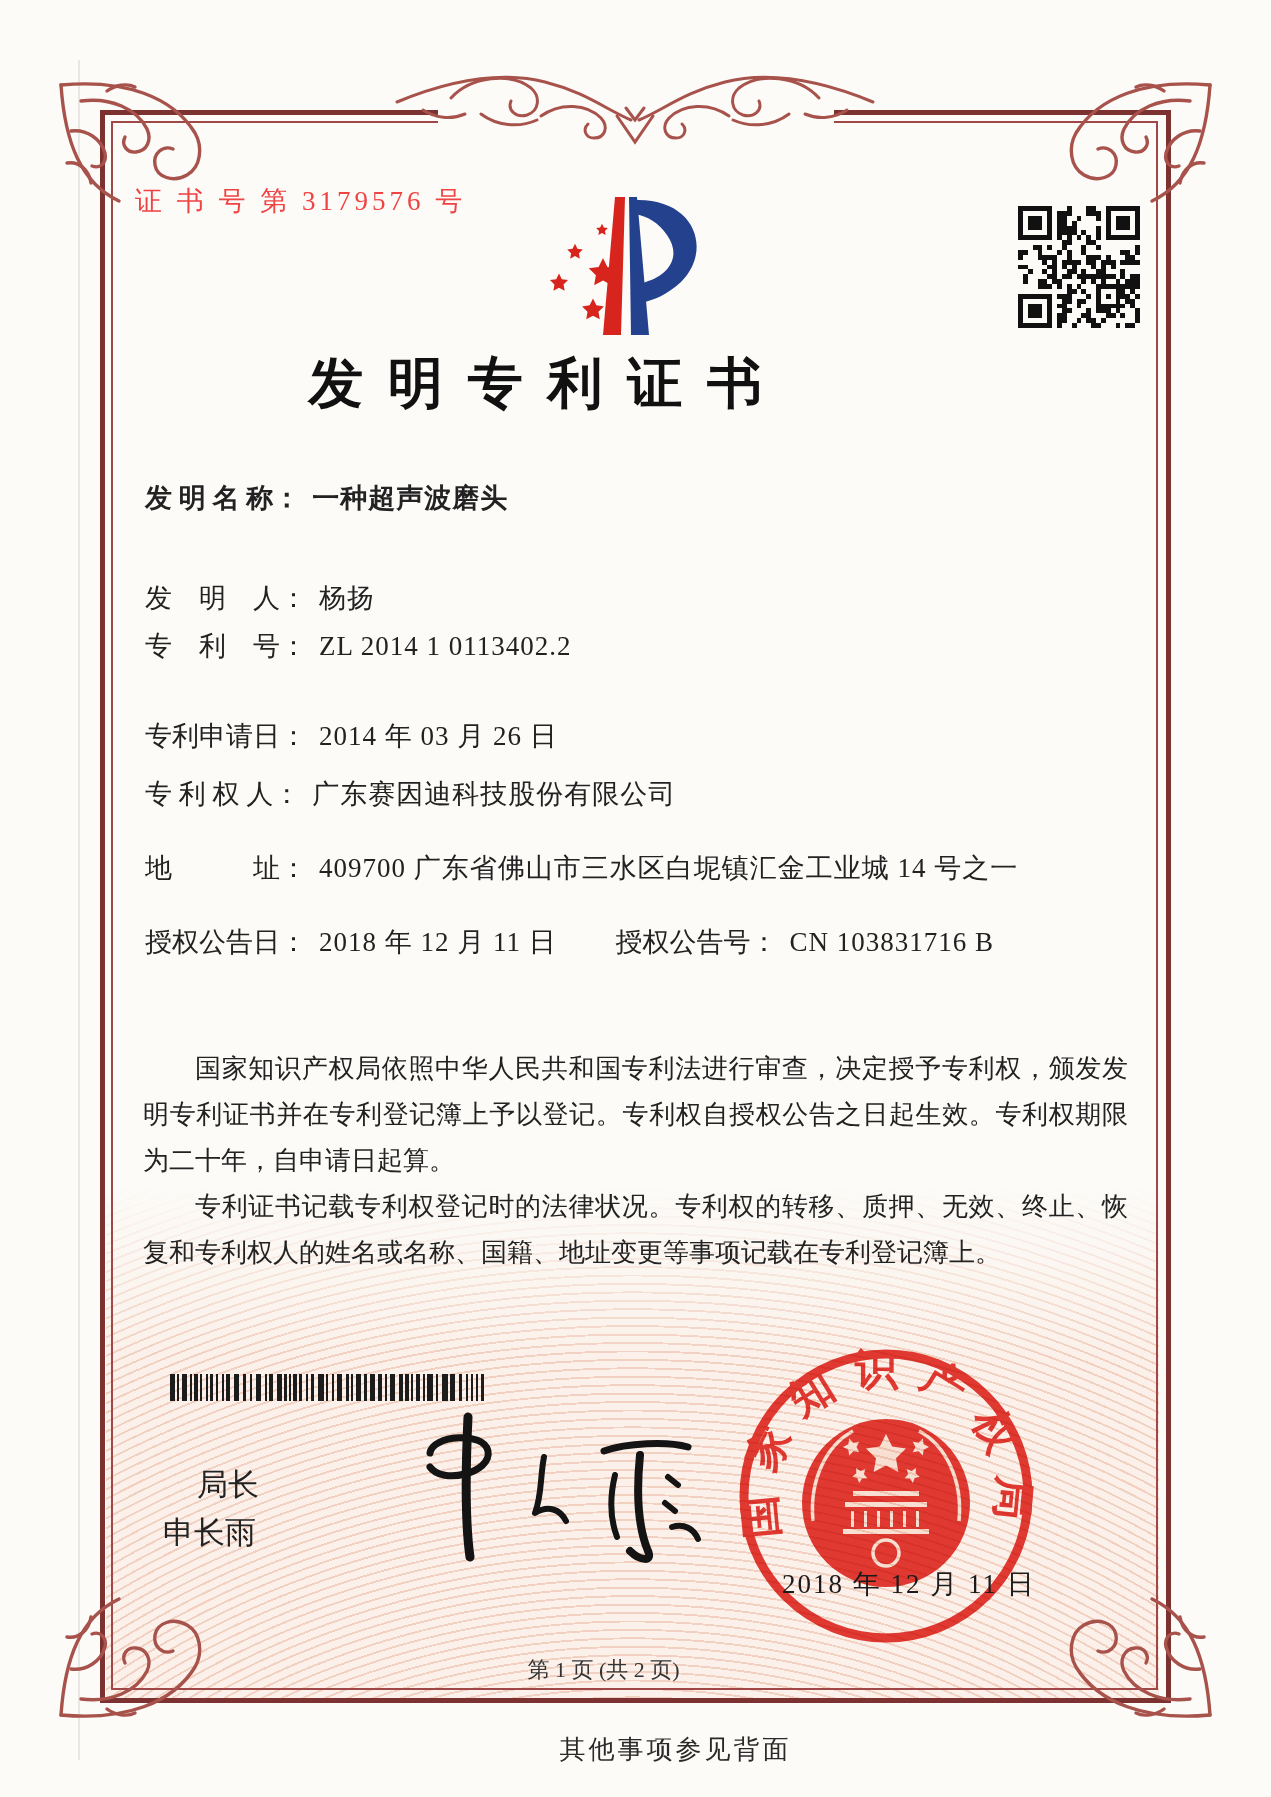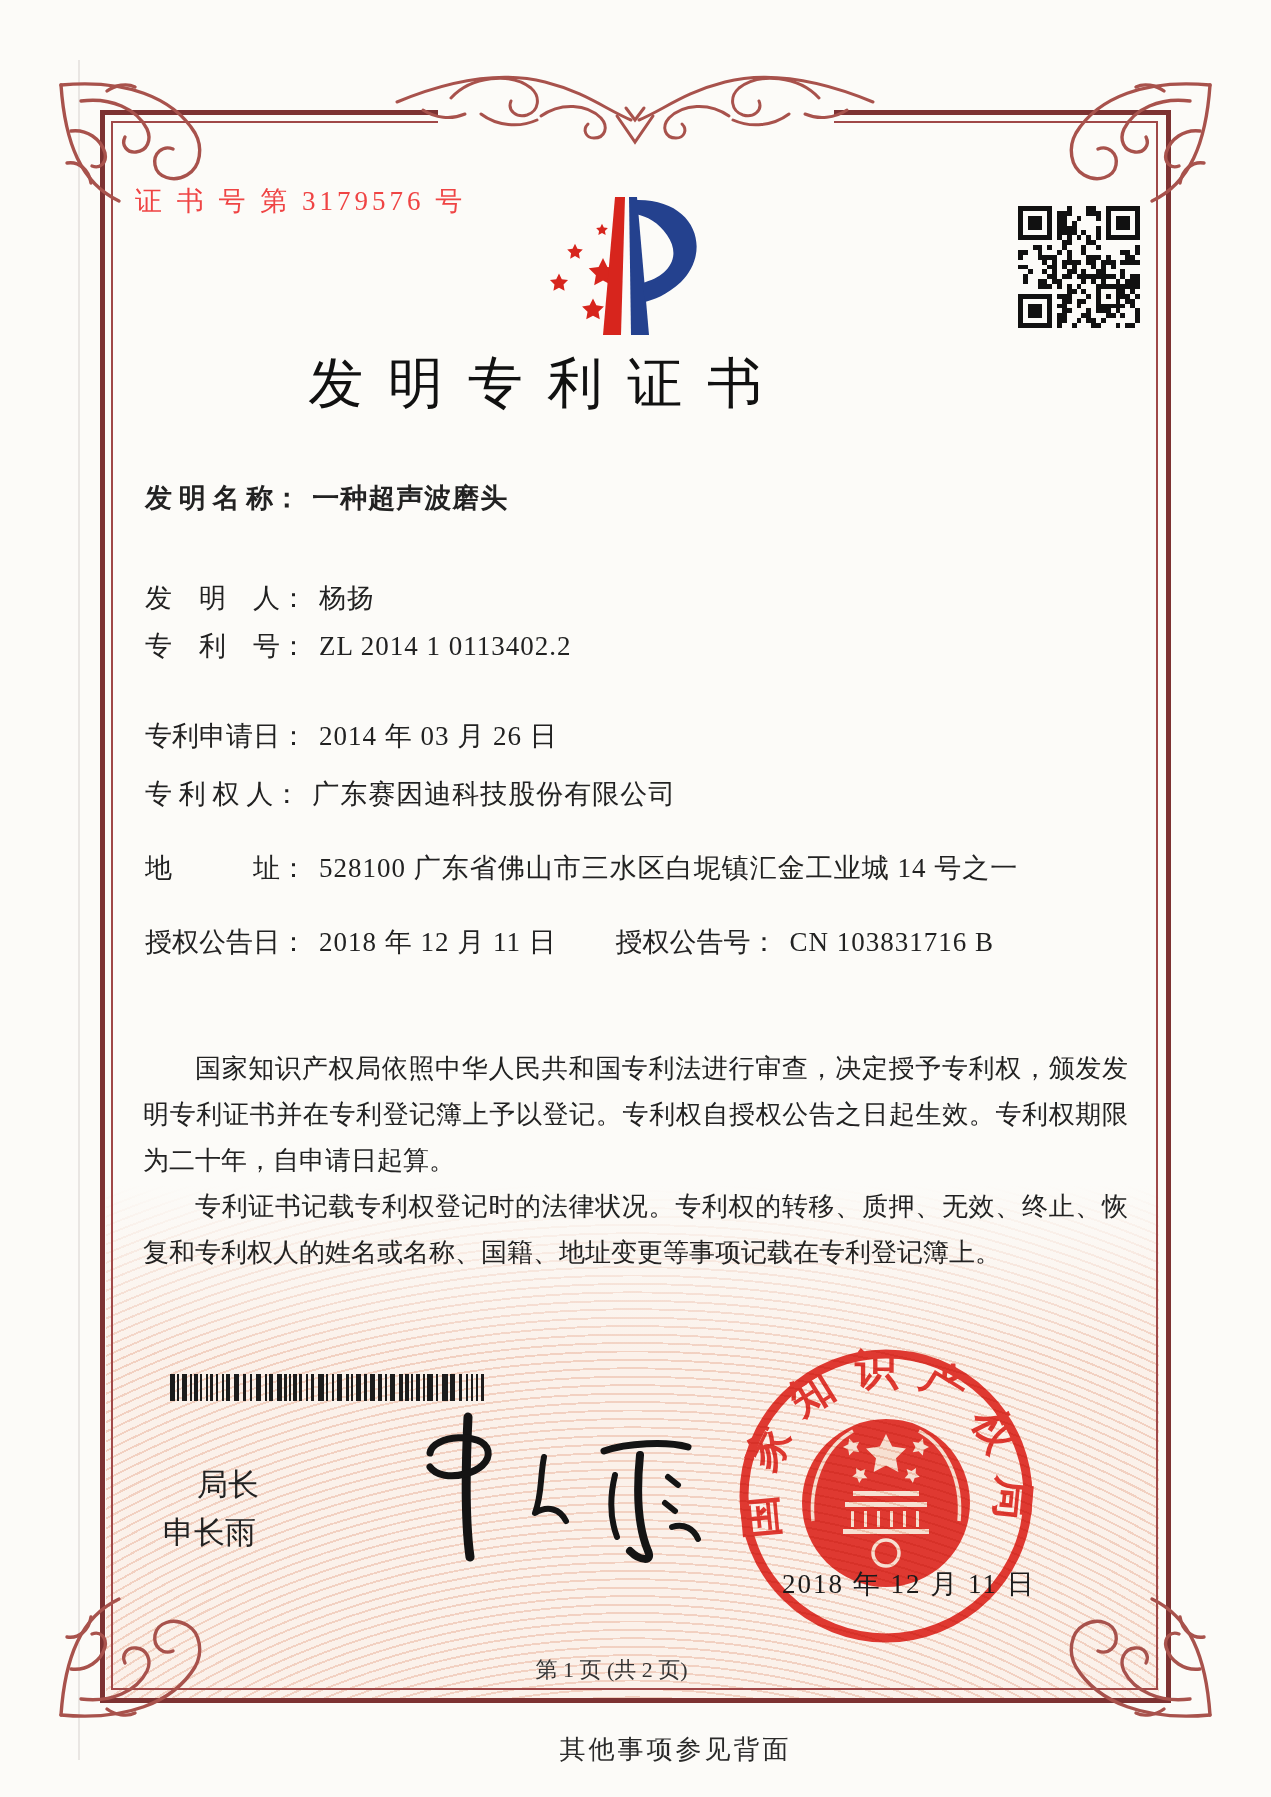--- a/index.html
+++ b/index.html
@@ -19,21 +19,21 @@
   .frame-inner{left:111px;top:121px;width:1043px;height:1565px;border:2px solid #a04848;}
   .orn{color:#a8524c;}
   .orn-patch{left:438px;top:100px;width:396px;height:26px;background:#fcfbf8;}
 
   
   .cert-no{left:135px;top:183px;font-size:27px;letter-spacing:4px;color:#ef4444;}
   .logo{left:545px;top:170px;}
   .qr{left:1018px;top:206px;}
   .title{
     left:125px;top:347px;width:845px;text-align:center;
-    font-size:55px;letter-spacing:.45em;color:#111;font-weight:400;
+    font-size:55px;letter-spacing:.45em;color:#111;font-weight:700;
   }
 
   
   .field{left:145px;font-size:27px;white-space:nowrap;color:#222;}
   .flabel{display:inline-block;min-width:152px;}
   .fvalue{margin-left:12px;letter-spacing:1px;}
   .f0{top:480px;font-weight:bold;} .f1{top:580px;font-family:Liberation Mono, monospace;} .f2{top:628px;}
   .f3{top:718px;} .f4{top:776px;} .f5{top:850px;}
   .f6{top:924px;}
   .grant2{margin-left:52px;}
@@ -58,21 +58,21 @@
     background:linear-gradient(#fcfbf8,rgba(252,251,248,0));
   }
 
   
   .barcode{left:170px;top:1374px;}
   .signer-role{left:163px;top:1464px;font-size:31px;font-family:Liberation Sans, sans-serif;color:#222;margin-left:34px;}
   .signer-name{left:163px;top:1512px;font-size:31px;font-family:"Liberation Sans","DejaVu Sans",sans-serif;color:#222;}
   .signature{left:372px;top:1405px;}
   .seal{left:733px;top:1343px;}
   .seal-date{left:782px;top:1566px;font-size:27px;color:#1b1b1b;letter-spacing:2px;}
-  .page-info{left:76px;top:1655px;width:1071px;text-align:center;font-size:22px;color:#333;}
+  .page-info{left:68px;top:1655px;width:1071px;text-align:center;font-size:22px;color:#333;}
   .footer-note{left:0;top:1732px;width:1271px;text-align:center;font-size:26px;color:#2a2a2a;letter-spacing:3px;padding-left:40px;}
 </style>
 </head>
 <body>
 
 <svg width="0" height="0" style="position:absolute">
   <defs>
     <path id="star" d="M0,-10 L2.94,-4.05 L9.51,-3.09 L4.76,1.55 L5.88,8.09 L0,5 L-5.88,8.09 L-4.76,1.55 L-9.51,-3.09 L-2.94,-4.05 Z"></path>
     <symbol id="corner" viewBox="0 0 160 135">
       <g fill="none" stroke="currentColor" stroke-width="3.4" stroke-linecap="round">
@@ -457,21 +457,21 @@
 <div class="abs field f2">
   <span class="flabel">专　利　号：</span><span class="fvalue">ZL 2014 1 0113402.2</span>
 </div>
 <div class="abs field f3">
   <span class="flabel">专利申请日：</span><span class="fvalue">2014 年 03 月 26 日</span>
 </div>
 <div class="abs field f4">
   <span class="flabel">专 利 权 人：</span><span class="fvalue">广东赛因迪科技股份有限公司</span>
 </div>
 <div class="abs field f5">
-  <span class="flabel">地　　　址：</span><span class="fvalue">528100 广东省佛山市三水区白坭镇汇金工业城 14 号之一</span>
+  <span class="flabel">地　　　址：</span><span class="fvalue">409700 广东省佛山市三水区白坭镇汇金工业城 14 号之一</span>
 </div>
 <div class="abs field f6">
   <span class="flabel">授权公告日：</span><span class="fvalue">2018 年 12 月 11 日</span>
   <span class="grant2">授权公告号：</span><span class="fvalue">CN 103831716 B</span>
 </div>
 
 <div class="abs body-text">
   <p>国家知识产权局依照中华人民共和国专利法进行审查，决定授予专利权，颁发发明专利证书并在专利登记簿上予以登记。专利权自授权公告之日起生效。专利权期限为二十年，自申请日起算。</p>
   <p>专利证书记载专利权登记时的法律状况。专利权的转移、质押、无效、终止、恢复和专利权人的姓名或名称、国籍、地址变更等事项记载在专利登记簿上。</p>
 </div>

